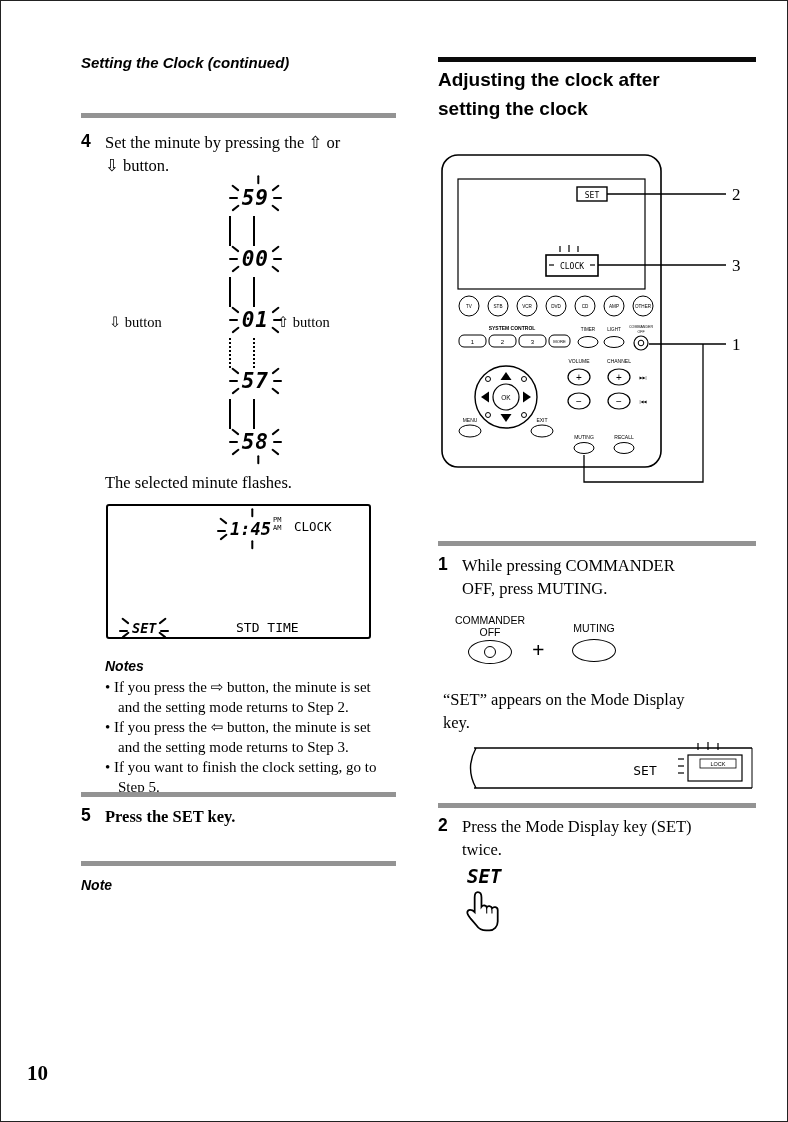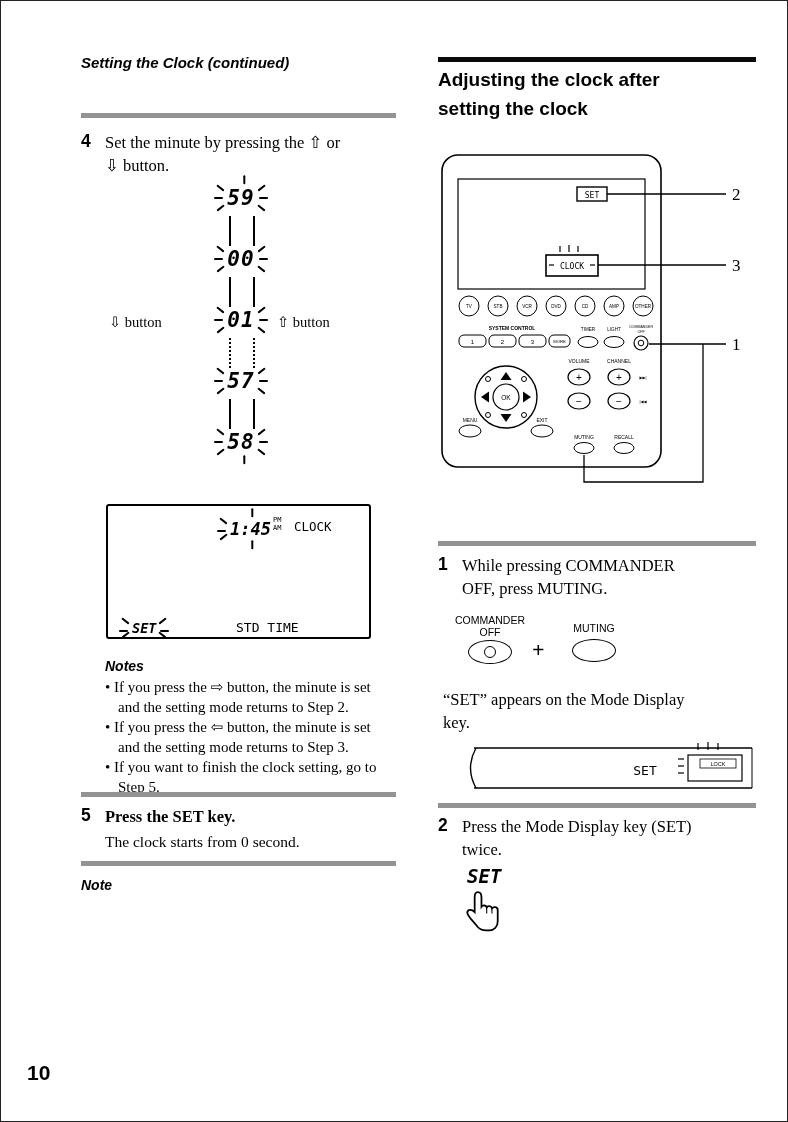--- a/index.html
+++ b/index.html
@@ -16,21 +16,21 @@
   .step-text { font-size:16.5px; line-height:1.38; }
   .sub-text { font-size:15.5px; line-height:1.35; }
   .note-title { font-family:"Liberation Sans", sans-serif; font-weight:bold; font-style:italic; font-size:14px; }
   .small-text { font-size:15px; line-height:1.33; }
   .bullet { padding-left:13px; text-indent:-13px; }
   .bullet::before { content:"• "; }
   .left-header { font-family:"Liberation Sans", sans-serif; font-weight:bold; font-style:italic; font-size:15px; }
   .right-title { font-family:"Liberation Sans", sans-serif; font-weight:bold; font-size:19px; line-height:1.52; }
 
   
-  .digit-row { position:absolute; width:56px; text-align:center; }
+  .digit-row { position:absolute; width:56px; text-align:right; }
   .seg-digit { font-size:21px; letter-spacing:1px; }
   .conn { position:absolute; width:2px; height:30px; background:#000; }
   .conn.dotted { background:none; width:0; border-left:2px dotted #000; }
 
   
   .burst { position:relative; display:inline-block; }
   .burst > i { position:absolute; width:9px; height:1.6px; background:#000; border-radius:1px; }
   .burst > i.l  { left:-13px; top:11px; }
   .burst > i.r  { right:-13px; top:11px; }
   .burst > i.tl { left:-11px; top:1px;   transform:rotate(38deg); }
@@ -42,21 +42,21 @@
 
   .oval { position:absolute; border:1.6px solid #000; border-radius:50%; background:#fff; }
   .oval .dot { position:absolute; left:50%; top:50%; width:12px; height:12px; margin:-6px 0 0 -6px;
                border:1.4px solid #000; border-radius:50%; }
   .btn-label { font-family:"Liberation Sans", sans-serif; font-size:10.5px; text-align:center; line-height:1.15; }
   .plus-sign { font-family:"Liberation Serif", serif; font-weight:bold; font-size:22px; }
 
   svg text { font-family:"Liberation Sans", sans-serif; fill:#000; }
   svg text.callout { font-family:"Liberation Serif", serif; font-size:17px; }
   svg text.lcd { font-family:"DejaVu Sans Mono", monospace; }
-  .page-num { font-family:Liberation Sans, sans-serif; font-weight:bold; font-size:21px; }
+  .page-num { font-family:Liberation Serif, serif; font-weight:bold; font-size:21px; }
 </style>
 </head>
 <body>
 
 <div class="page">
 
   <div class="abs left-header" style="left:80px; top:53px; width:320px;">Setting the Clock (continued)</div>
 
   <div class="rule" style="left:80px; top:112px; width:315px;"></div>
 
@@ -90,20 +90,21 @@
       <span class="burst"><i class="l"></i><i class="r"></i><i class="tl"></i><i class="tr"></i><i class="bl"></i><i class="br"></i><span class="seg seg-digit">57</span></span>
     </div>
     <div class="conn" style="left:124px; top:213px;"></div>
     <div class="conn" style="left:148px; top:213px;"></div>
 
     <div class="digit-row" style="left:108px; top:244px;">
       <span class="burst"><i class="l"></i><i class="r"></i><i class="tl"></i><i class="tr"></i><i class="bl"></i><i class="br"></i><i class="b"></i><span class="seg seg-digit">58</span></span>
     </div>
   </div>
 
+  <div class="abs step-text" style="left:104px; top:471px; width:292px;">The selected minute flashes.</div>
 
   <div class="abs" style="left:105px; top:503px; width:265px; height:135px; border:2px solid #000; border-radius:3px;">
     <div class="abs" style="left:122px; top:13px;">
       <span class="burst"><i class="l"></i><i class="tl"></i><i class="bl"></i><i class="t"></i><i class="b"></i><span class="seg" style="font-size:17px;">1:45</span></span>
     </div>
     <div class="abs mono" style="left:165px; top:10px; font-size:7px; line-height:1.15; text-align:right;">
       <div>PM</div>
       <div>AM</div>
     </div>
     <div class="abs mono" style="left:186px; top:13px; font-size:12.5px;">CLOCK</div>
@@ -117,21 +118,20 @@
   <div class="abs small-text" style="left:104px; top:677px; width:276px;">
     <div class="bullet">If you press the ⇨ button, the minute is set and the setting mode returns to Step 2.</div>
     <div class="bullet">If you press the ⇦ button, the minute is set and the setting mode returns to Step 3.</div>
     <div class="bullet">If you want to finish the clock setting, go to Step 5.</div>
   </div>
 
   <div class="rule" style="left:80px; top:791px; width:315px;"></div>
 
   <div class="abs step-num" style="left:80px; top:804px;">5</div>
   <div class="abs step-text" style="left:104px; top:805px; width:290px;font-weight:bold;">Press the SET key.</div>
-  <div class="abs sub-text" style="left:104px; top:831px; width:290px;">The clock starts from 0 second.</div>
 
   <div class="rule" style="left:80px; top:860px; width:315px;"></div>
 
   <div class="abs note-title" style="left:80px; top:876px;">Note</div>
 
   <div class="abs page-num" style="left:26px; top:1060px;">10</div>
 
   <div class="rule dark" style="left:437px; top:56px; width:318px;"></div>
   <div class="abs right-title" style="left:437px; top:65px; width:270px;">Adjusting the clock after setting the clock</div>
 

